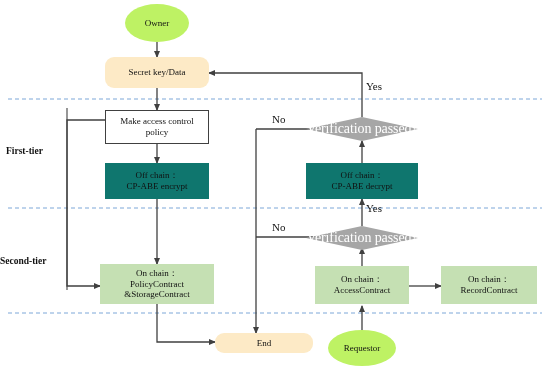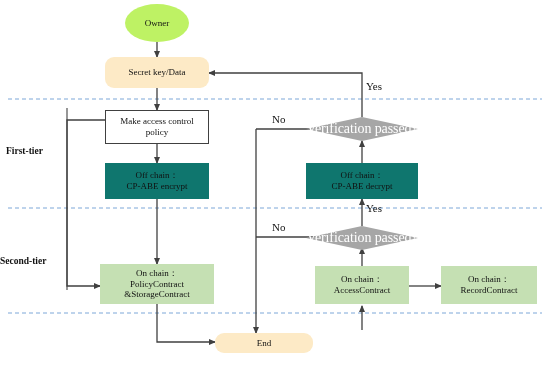--- a/index.html
+++ b/index.html
@@ -126,19 +126,22 @@
 
   <div class="node n-green nl" style="left:441px;top:266px;width:96px;height:38px;">
     <span class="nl">On chain：
 RecordContract</span>
   </div>
 
   <div class="node n-round" style="left:215px;top:325px;width:98px;height:20px;margin-top:8px;">
     <span>End</span>
   </div>
 
+  <div class="node n-ellipse" style="left:328px;top:330px;width:68px;height:36px;">
+    <span>Requestor</span>
+  </div>
 
   <div class="edge-label" style="left:366px;top:80px;">Yes</div>
   <div class="edge-label" style="left:272px;top:113px;">No</div>
   <div class="edge-label" style="left:366px;top:202px;">Yes</div>
   <div class="edge-label" style="left:272px;top:221px;">No</div>
 
 </div>
 
 </body></html>

